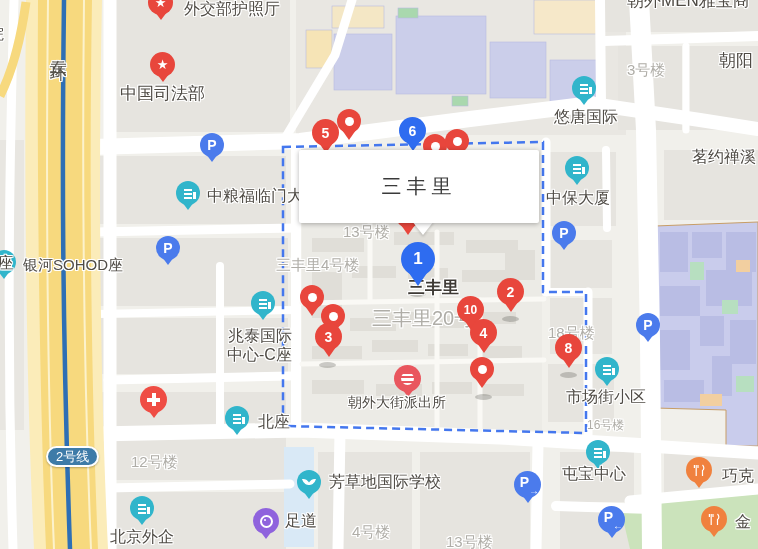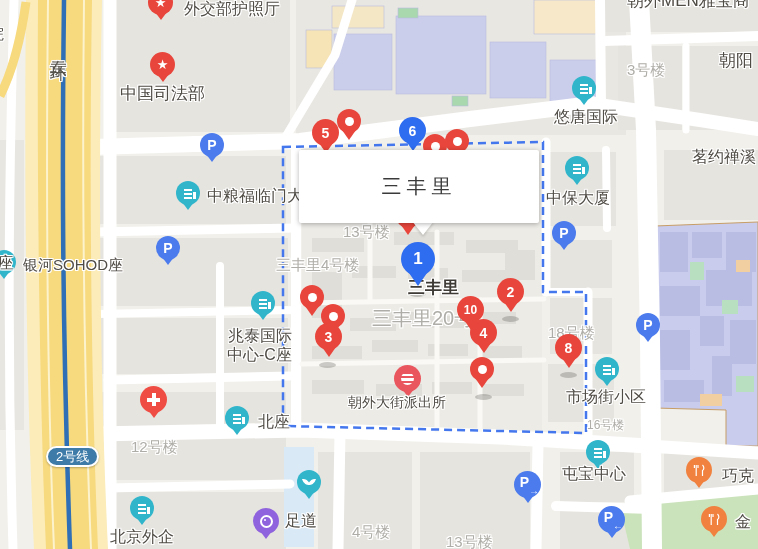--- a/index.html
+++ b/index.html
@@ -198,21 +198,21 @@
 
     <polygon points="283,147 543,142 543,292 586,292 586,433 283,426" fill="none" stroke="#4477EE" stroke-width="2.5" stroke-dasharray="8 5"></polygon>
   </svg>
 
   <div class="lbl gray" style="left:627px;top:62px;font-size:15px">3号楼</div>
   <div class="lbl gray" style="left:343px;top:224px;font-size:15px">13号楼</div>
   <div class="lbl gray" style="left:276px;top:257px;font-size:15px">三丰里4号楼</div>
   <div class="lbl gray" style="left:372px;top:307px;font-size:20px">三丰里20号</div>
   <div class="lbl gray" style="left:548px;top:325px;font-size:15px">18号楼</div>
   <div class="lbl gray" style="left:587px;top:419px;font-size:12px">16号楼</div>
-  <div class="lbl gray" style="left:131px;top:439px;font-size:15px">12号楼</div>
+  <div class="lbl gray" style="left:131px;top:454px;font-size:15px">12号楼</div>
   <div class="lbl gray" style="left:352px;top:524px;font-size:15px">4号楼</div>
   <div class="lbl gray" style="left:446px;top:534px;font-size:15px">13号楼</div>
 
   <div class="lbl road" style="left:48px;top:46px;font-size:17px">东二环</div>
   <div class="badge" style="left:46px;top:446px">2号线</div>
 
   <div class="lbl" style="left:184px;top:0px;font-size:16px">外交部护照厅</div>
   <div class="lbl" style="left:120px;top:85px;font-size:17px">中国司法部</div>
   <div class="lbl" style="left:627px;top:-8px;font-size:17px">朝外MEN雅宝商</div>
   <div class="lbl" style="left:719px;top:52px;font-size:17px">朝阳</div>
@@ -221,20 +221,21 @@
   <div class="lbl" style="left:546px;top:189px;font-size:16px">中保大厦</div>
   <div class="lbl" style="left:207px;top:187px;font-size:16px">中粮福临门大厦</div>
   <div class="lbl" style="left:23px;top:257px;font-size:15px">银河SOHOD座</div>
   <div class="lbl" style="left:-14px;top:254px;font-size:16px">C座</div>
   <div class="lbl" style="left:-11px;top:26px;font-size:15px">院</div>
   <div class="lbl" style="left:228px;top:327px;font-size:16px">兆泰国际</div>
   <div class="lbl" style="left:227px;top:346px;font-size:16px">中心-C座</div>
   <div class="lbl" style="left:258px;top:413px;font-size:16px">北座</div>
   <div class="lbl" style="left:110px;top:528px;font-size:16px">北京外企</div>
   <div class="lbl" style="left:285px;top:512px;font-size:16px">足道</div>
+  <div class="lbl" style="left:329px;top:473px;font-size:16px">芳草地国际学校</div>
   <div class="lbl" style="left:348px;top:395px;font-size:14px">朝外大街派出所</div>
   <div class="lbl" style="left:566px;top:388px;font-size:16px">市场街小区</div>
   <div class="lbl" style="left:562px;top:465px;font-size:16px">屯宝中心</div>
   <div class="lbl" style="left:722px;top:467px;font-size:16px">巧克</div>
   <div class="lbl" style="left:735px;top:513px;font-size:16px">金</div>
   <div class="lbl dark" style="left:408px;top:279px;font-size:17px">三丰里</div>
 
   <div class="poi redstar" style="left:148px;top:-10px;width:25px;height:25px">
       <span class="star">★</span>
     </div>

